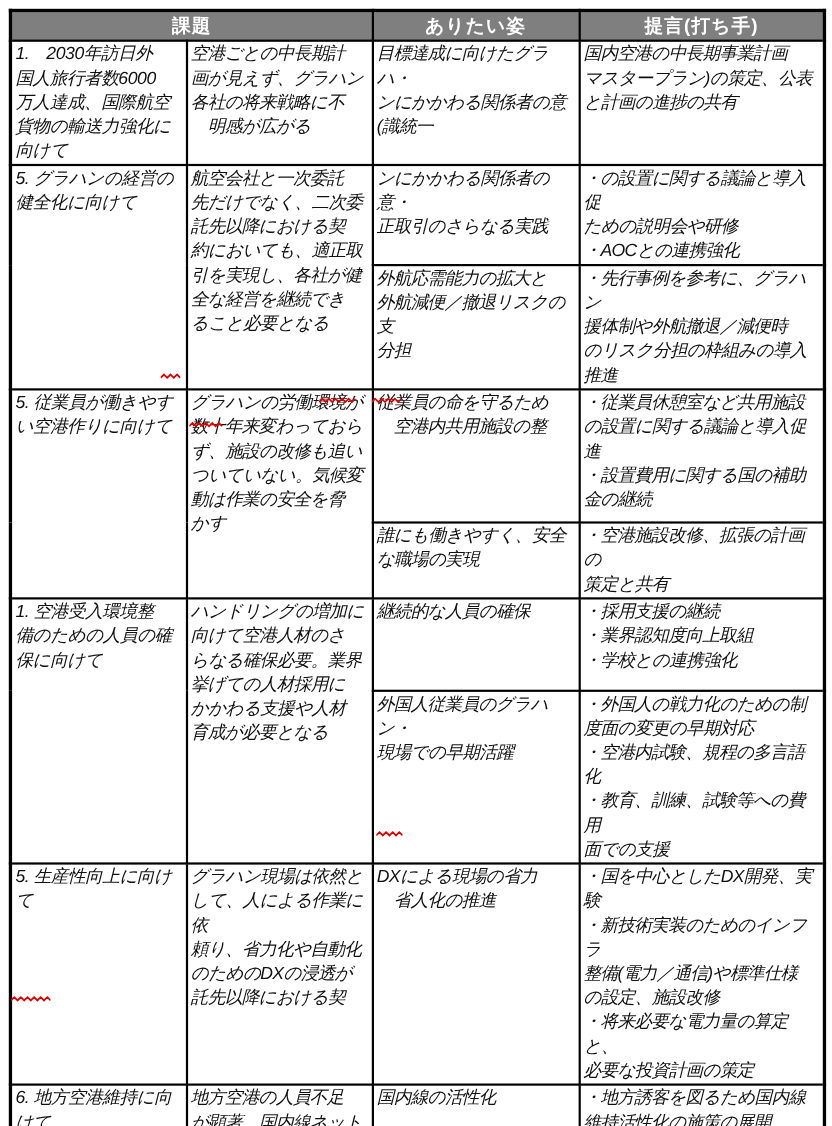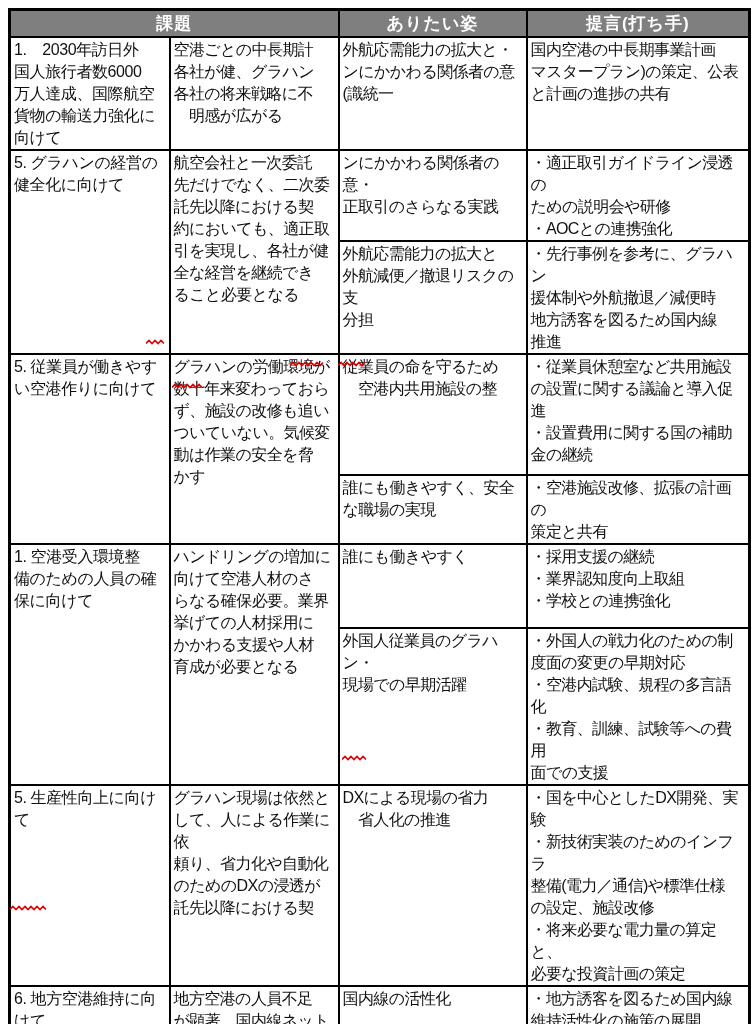--- a/index.html
+++ b/index.html
@@ -24,20 +24,21 @@
     text-align:center;vertical-align:middle;
     padding:0;letter-spacing:1px;
   }
   td{
     vertical-align:top;
     padding:1px 3px 0 3px;
     font-size:16px;line-height:22px;letter-spacing:-0.6px;
     color:#101010;
     white-space:pre-line;
     overflow:visible;
+    font-style:italic;
   }
   td.c1{letter-spacing:-0.4px;}
   svg.squig{position:absolute;pointer-events:none;}
 </style>
 </head>
 <body>
 
 <div id="page">
   <table class="grid">
     <colgroup>
@@ -55,54 +56,54 @@
     </thead>
     <tbody>
 
       <tr style="height:112px">
         <td class="c1">1.　2030年訪日外
 国人旅行者数6000
 万人達成、国際航空
 貨物の輸送力強化に
 向けて</td>
         <td class="c2">空港ごとの中長期計
-各社が健、グラハン
+画が見えず、グラハン
 各社の将来戦略に不
 　明感が広がる</td>
-        <td class="c3">外航応需能力の拡大と・
+        <td class="c3">目標達成に向けたグラハ・
 ンにかかわる関係者の意
 (識統一</td>
         <td class="c4">国内空港の中長期事業計画
 マスタープラン)の策定、公表
 と計画の進捗の共有</td>
       </tr>
 
       <tr style="height:83px">
         <td class="c1" rowspan="2">5. グラハンの経営の
 健全化に向けて</td>
         <td class="c2" rowspan="2">航空会社と一次委託
 先だけでなく、二次委
 託先以降における契
 約においても、適正取
 引を実現し、各社が健
 全な経営を継続でき
 ること必要となる</td>
         <td class="c3">ンにかかわる関係者の意・
 正取引のさらなる実践</td>
-        <td class="c4">・適正取引ガイドライン浸透の
+        <td class="c4">・の設置に関する議論と導入促
 ための説明会や研修
 ・AOCとの連携強化</td>
       </tr>
       <tr style="height:92px">
         <td class="c3">外航応需能力の拡大と
 外航減便／撤退リスクの支
 分担</td>
         <td class="c4">・先行事例を参考に、グラハン
 援体制や外航撤退／減便時
-地方誘客を図るため国内線
+のリスク分担の枠組みの導入
 推進</td>
       </tr>
 
       <tr style="height:121px">
         <td class="c1" rowspan="2">5. 従業員が働きやす
 い空港作りに向けて</td>
         <td class="c2" rowspan="2">グラハンの労働環境が
 数十年来変わっておら
 ず、施設の改修も追い
 ついていない。気候変
@@ -126,21 +127,21 @@
       <tr style="height:84px">
         <td class="c1" rowspan="2">1. 空港受入環境整
 備のための人員の確
 保に向けて</td>
         <td class="c2" rowspan="2">ハンドリングの増加に
 向けて空港人材のさ
 らなる確保必要。業界
 挙げての人材採用に
 かかわる支援や人材
 育成が必要となる</td>
-        <td class="c3">誰にも働きやすく</td>
+        <td class="c3">継続的な人員の確保</td>
         <td class="c4">・採用支援の継続
 ・業界認知度向上取組
 ・学校との連携強化</td>
       </tr>
       <tr style="height:133px">
         <td class="c3">外国人従業員のグラハン・
 現場での早期活躍</td>
         <td class="c4">・外国人の戦力化のための制
 度面の変更の早期対応
 ・空港内試験、規程の多言語化

